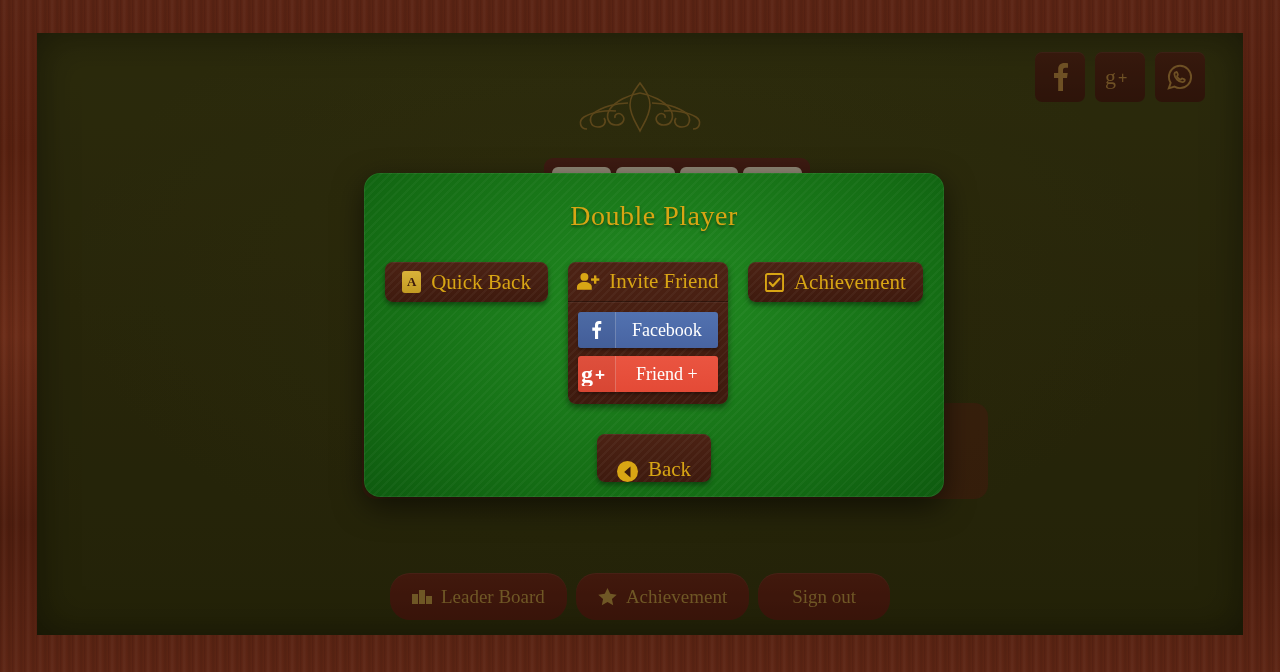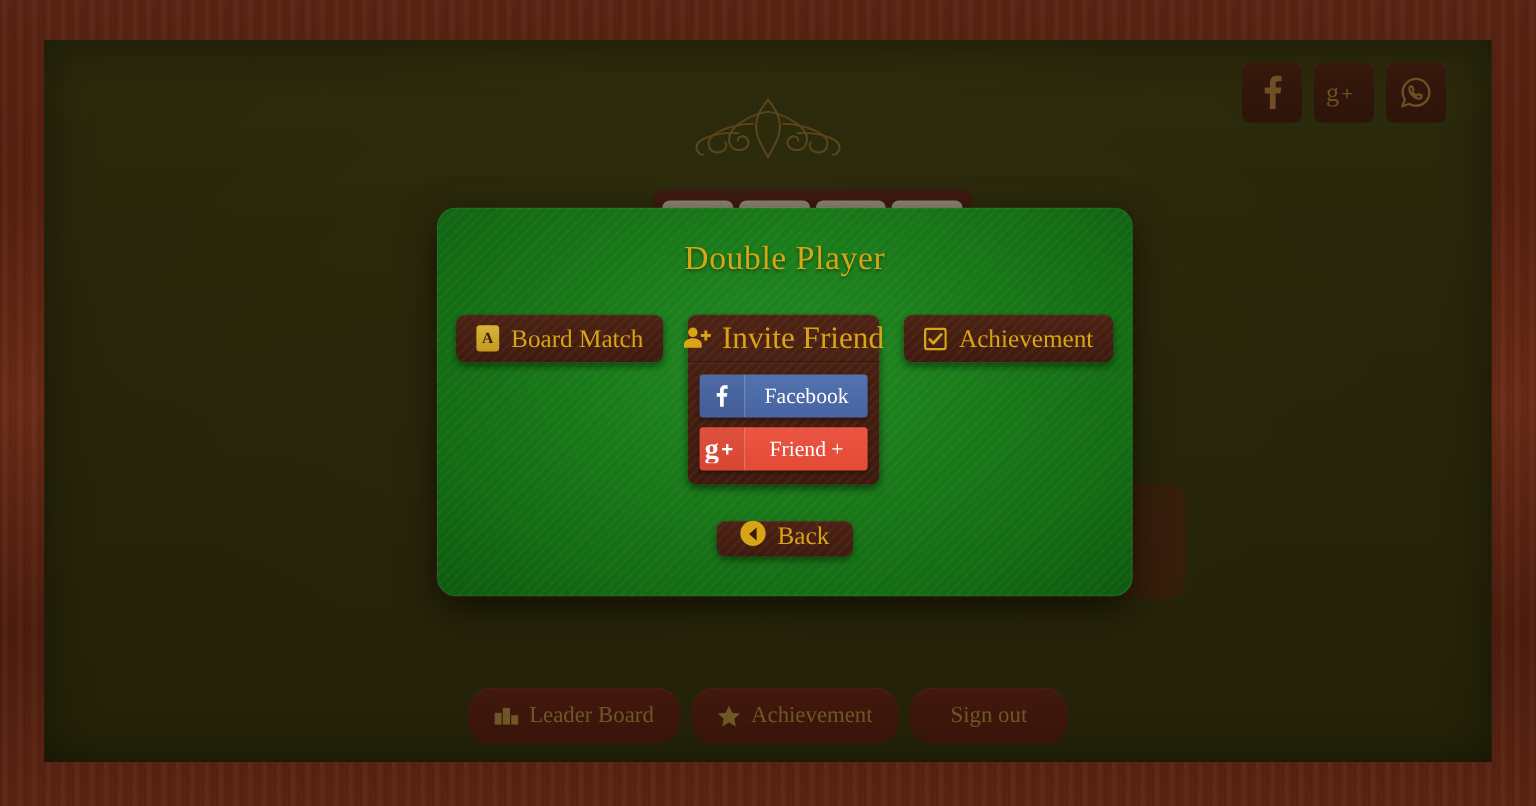--- a/index.html
+++ b/index.html
@@ -199,21 +199,21 @@
         rgba(255,255,255,0.035) 0px, rgba(255,255,255,0.035) 2px,
         rgba(0,0,0,0.00) 2px, rgba(0,0,0,0.00) 6px),
       linear-gradient(180deg, #4c2214 0%, #3e1a0e 100%);
     box-shadow: 0 3px 6px rgba(0,0,0,0.45), inset 0 1px 0 rgba(255,255,255,0.06);
     padding-bottom: 12px;
   }
   .invite-head {
     height: 40px;
     display: flex; align-items: center; justify-content: center; gap: 8px;
     color: #d8a514;
-    font-size: 26px;
+    font-size: 21px;
     border-bottom: 1px solid rgba(0,0,0,0.35);
     box-shadow: 0 1px 0 rgba(255,255,255,0.05);
     cursor: pointer;
     white-space: nowrap;
   }
   .social-list { padding: 10px 10px 0 10px; display: flex; flex-direction: column; gap: 8px; }
 
   .social-btn {
     height: 36px;
     border-radius: 3px;
@@ -239,29 +239,29 @@
   .gplus{ background: linear-gradient(180deg, #ea5541 0%, #e44a36 100%); }
   .gplus .logo { background: rgba(0,0,0,0.05); font-size: 23px; }
 
   
   .back-wrap {
     position: absolute;
     left: 0; right: 0; top: 261px;
     display: flex; justify-content: center;
   }
   .back-btn {
-    height: 30px;
+    height: 48px;
     border-radius: 8px;
     background:
       repeating-linear-gradient(135deg,
         rgba(255,255,255,0.035) 0px, rgba(255,255,255,0.035) 2px,
         rgba(0,0,0,0.00) 2px, rgba(0,0,0,0.00) 6px),
       linear-gradient(180deg, #4c2214 0%, #3e1a0e 100%);
     color: #d8a514;
-    display: flex; align-items: flex-start; gap: 10px;
+    display: flex; align-items: flex-end; gap: 10px;
     padding: 0 20px;
     font-size: 21px;
     box-shadow: 0 3px 5px rgba(0,0,0,0.4), inset 0 1px 0 rgba(255,255,255,0.06);
     cursor: pointer;
   }
   .circle-arrow {
     width: 21px; height: 21px; border-radius: 50%;
     background: #d8a514;
     display: flex; align-items: center; justify-content: center;
     flex: 0 0 auto;
@@ -356,21 +356,21 @@
   </div>
 
   <div id="dialog">
 
     <div class="dlg-title">Double Player</div>
 
     <div class="choice-row">
 
       <div class="wood-btn">
         <span class="tile-icon">A</span>
-        <span>Board Match</span>
+        <span>Quick Back</span>
       </div>
 
       <div class="invite-panel">
         <div class="invite-head">
           <span class="gold-icon">
             <svg width="24" height="19" viewBox="0 0 26 20">
               <circle cx="8" cy="5" r="4.3" fill="#d8a514"></circle>
               <path fill="#d8a514" d="M8 10.5c-4.4 0-8 2.3-8 5.2V19h16v-3.3c0-2.9-3.6-5.2-8-5.2z"></path>
               <rect x="18.4" y="3.4" width="2.6" height="9" fill="#d8a514"></rect>
               <rect x="15.2" y="6.6" width="9" height="2.6" fill="#d8a514"></rect>

